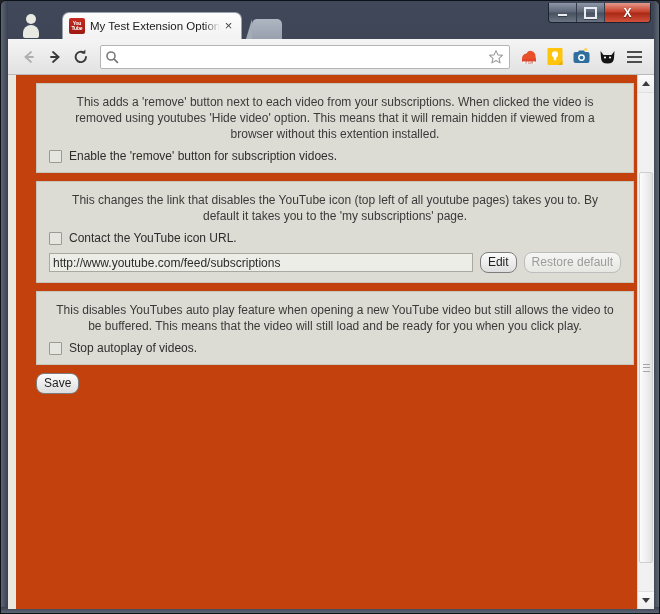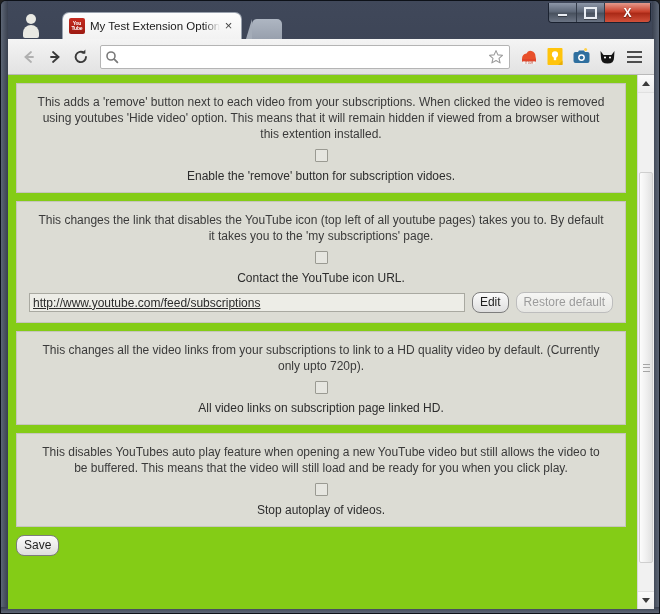--- a/index.html
+++ b/index.html
@@ -225,47 +225,46 @@
   
   .viewport {
     position: absolute;
     left: 7px; top: 74px;
     width: 646px; height: 534px;
     background: #e8e8e0;
     overflow: hidden;
   }
   .page {
     position: absolute;
-    left: 0; top: 0;
+    left: 8px; top: 0;
     width: 630px;
     height: 534px;
-    background: #84cc16;
-    box-sizing: border-box;
-    padding: 8px 12px 0 8px;
+    background: #c2410c;
+    box-sizing: border-box;
+    padding: 8px 12px 0 20px;
   }
   .fieldset {
     background: #dcdcd4;
     border: 1px solid #c6c6bd;
     margin-bottom: 8px;
     padding: 10px 12px 9px 12px;
     box-sizing: border-box;
   }
   .desc {
     font-size: 12px;
     color: #3a3a3a;
     text-align: center;
     line-height: 16px;
     margin: 0 0 7px 0;
     padding: 0 6px;
   }
   .opt-row {
     display: flex;
     align-items: center;
     gap: 7px;
-    flex-direction: column;
   }
   .cbx {
     width: 13px; height: 13px;
     flex: 0 0 13px;
     background: #e6e6e0;
     border: 1px solid #9a9a92;
     box-sizing: border-box;
     border-radius: 1px;
   }
   .opt-label {
@@ -282,21 +281,20 @@
     flex: 1 1 auto;
     height: 19px;
     background: #edede7;
     border: 1px solid #a9a9a1;
     box-sizing: border-box;
     font-family: "Liberation Sans", sans-serif;
     font-size: 12px;
     color: #2b2b2b;
     padding: 0 3px;
     outline: none;
-    text-decoration: underline;
   }
   .btn {
     font-family: "Liberation Sans", sans-serif;
     font-size: 12px;
     color: #1e1e1e;
     background: linear-gradient(to bottom, #fbfbfb, #dedede);
     border: 1px solid #7d7d7d;
     border-radius: 8px;
     padding: 2px 7px;
     height: 21px;
@@ -507,27 +505,20 @@
           <span class="opt-label">Contact the YouTube icon URL.</span>
         </div>
         <div class="url-row">
           <input class="url-input" type="text" value="http://www.youtube.com/feed/subscriptions" style="">
           <button class="btn">Edit</button>
           <button class="btn disabled">Restore default</button>
         </div>
       </div>
 
 
-      <div class="fieldset">
-        <p class="desc">This changes all the video links from your subscriptions to link to a HD quality video by default. (Currently only upto 720p).</p>
-        <div class="opt-row">
-          <span class="cbx"></span>
-          <span class="opt-label">All video links on subscription page linked HD.</span>
-        </div>
-      </div>
 
       <div class="fieldset">
         <p class="desc">This disables YouTubes auto play feature when opening a new YouTube video but still allows the video to be buffered. This means that the video will still load and be ready for you when you click play.</p>
         <div class="opt-row">
           <span class="cbx"></span>
           <span class="opt-label">Stop autoplay of videos.</span>
         </div>
       </div>
 
       <div class="footer-btns">

